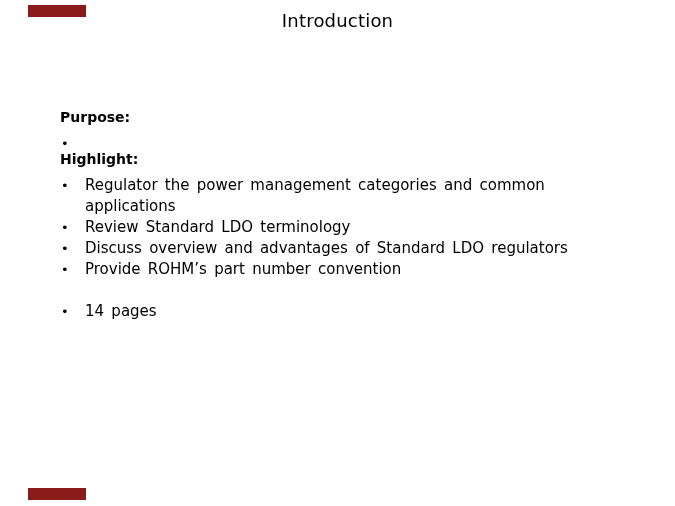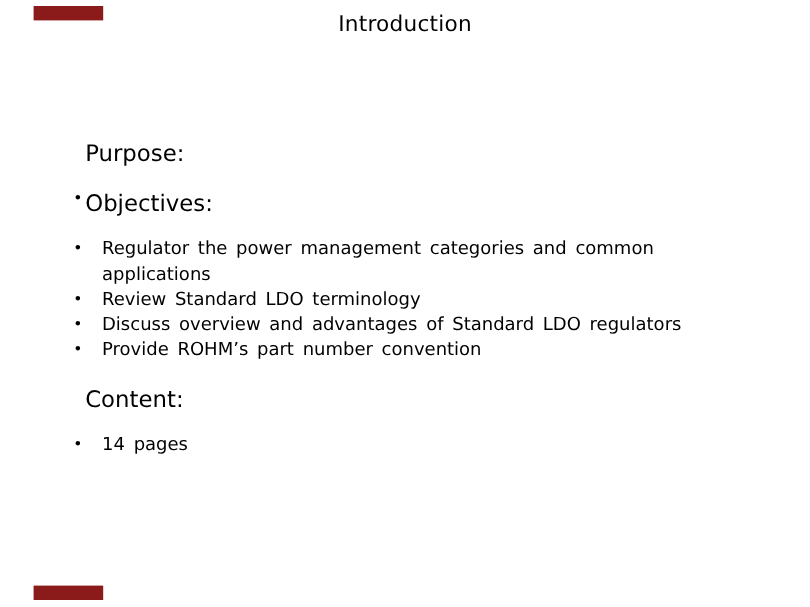--- a/index.html
+++ b/index.html
@@ -40,23 +40,23 @@
     left: 55px;
     top: 102px;
     width: 548px;
     font-size: 15px;
     line-height: 21px;
     word-spacing: 2.5px;
   }
   .section { margin: 0; }
   .section + .section { margin-top: 21px; }
   .section-heading {
-    font-weight: normal;
-    margin: 16px;
-    font-size: 19px;
+    font-weight: bold;
+    margin: 5px;
+    font-size: 14px;
     line-height: 21px;
   }
   .bullet-list {
     list-style: none;
     margin: 0;
     padding: 0;
   }
   .bullet-item {
     position: relative;
     padding-left: 30px;
@@ -79,28 +79,27 @@
 
 <div class="slide-body">
   <div class="section">
     <div class="section-heading">Purpose:</div>
     <ul class="bullet-list">
         <li class="bullet-item"><span class="marker">•</span></li>
       </ul>
   </div>
 
   <div class="section">
-    <div class="section-heading">Objectives:</div>
+    <div class="section-heading">Highlight:</div>
     <ul class="bullet-list">
         <li class="bullet-item"><span class="marker">•</span><span class="bullet-text">Regulator the power management categories and common applications</span></li>
         <li class="bullet-item"><span class="marker">•</span><span class="bullet-text">Review Standard LDO terminology</span></li>
         <li class="bullet-item"><span class="marker">•</span><span class="bullet-text">Discuss overview and advantages of Standard LDO regulators</span></li>
         <li class="bullet-item"><span class="marker">•</span><span class="bullet-text">Provide ROHM’s part number convention</span></li>
       </ul>
   </div>
 
   <div class="section">
-    <div class="section-heading">Content:</div>
     <ul class="bullet-list">
         <li class="bullet-item"><span class="marker">•</span><span class="bullet-text">14 pages</span></li>
       </ul>
   </div>
 </div>
 
 </body></html>

